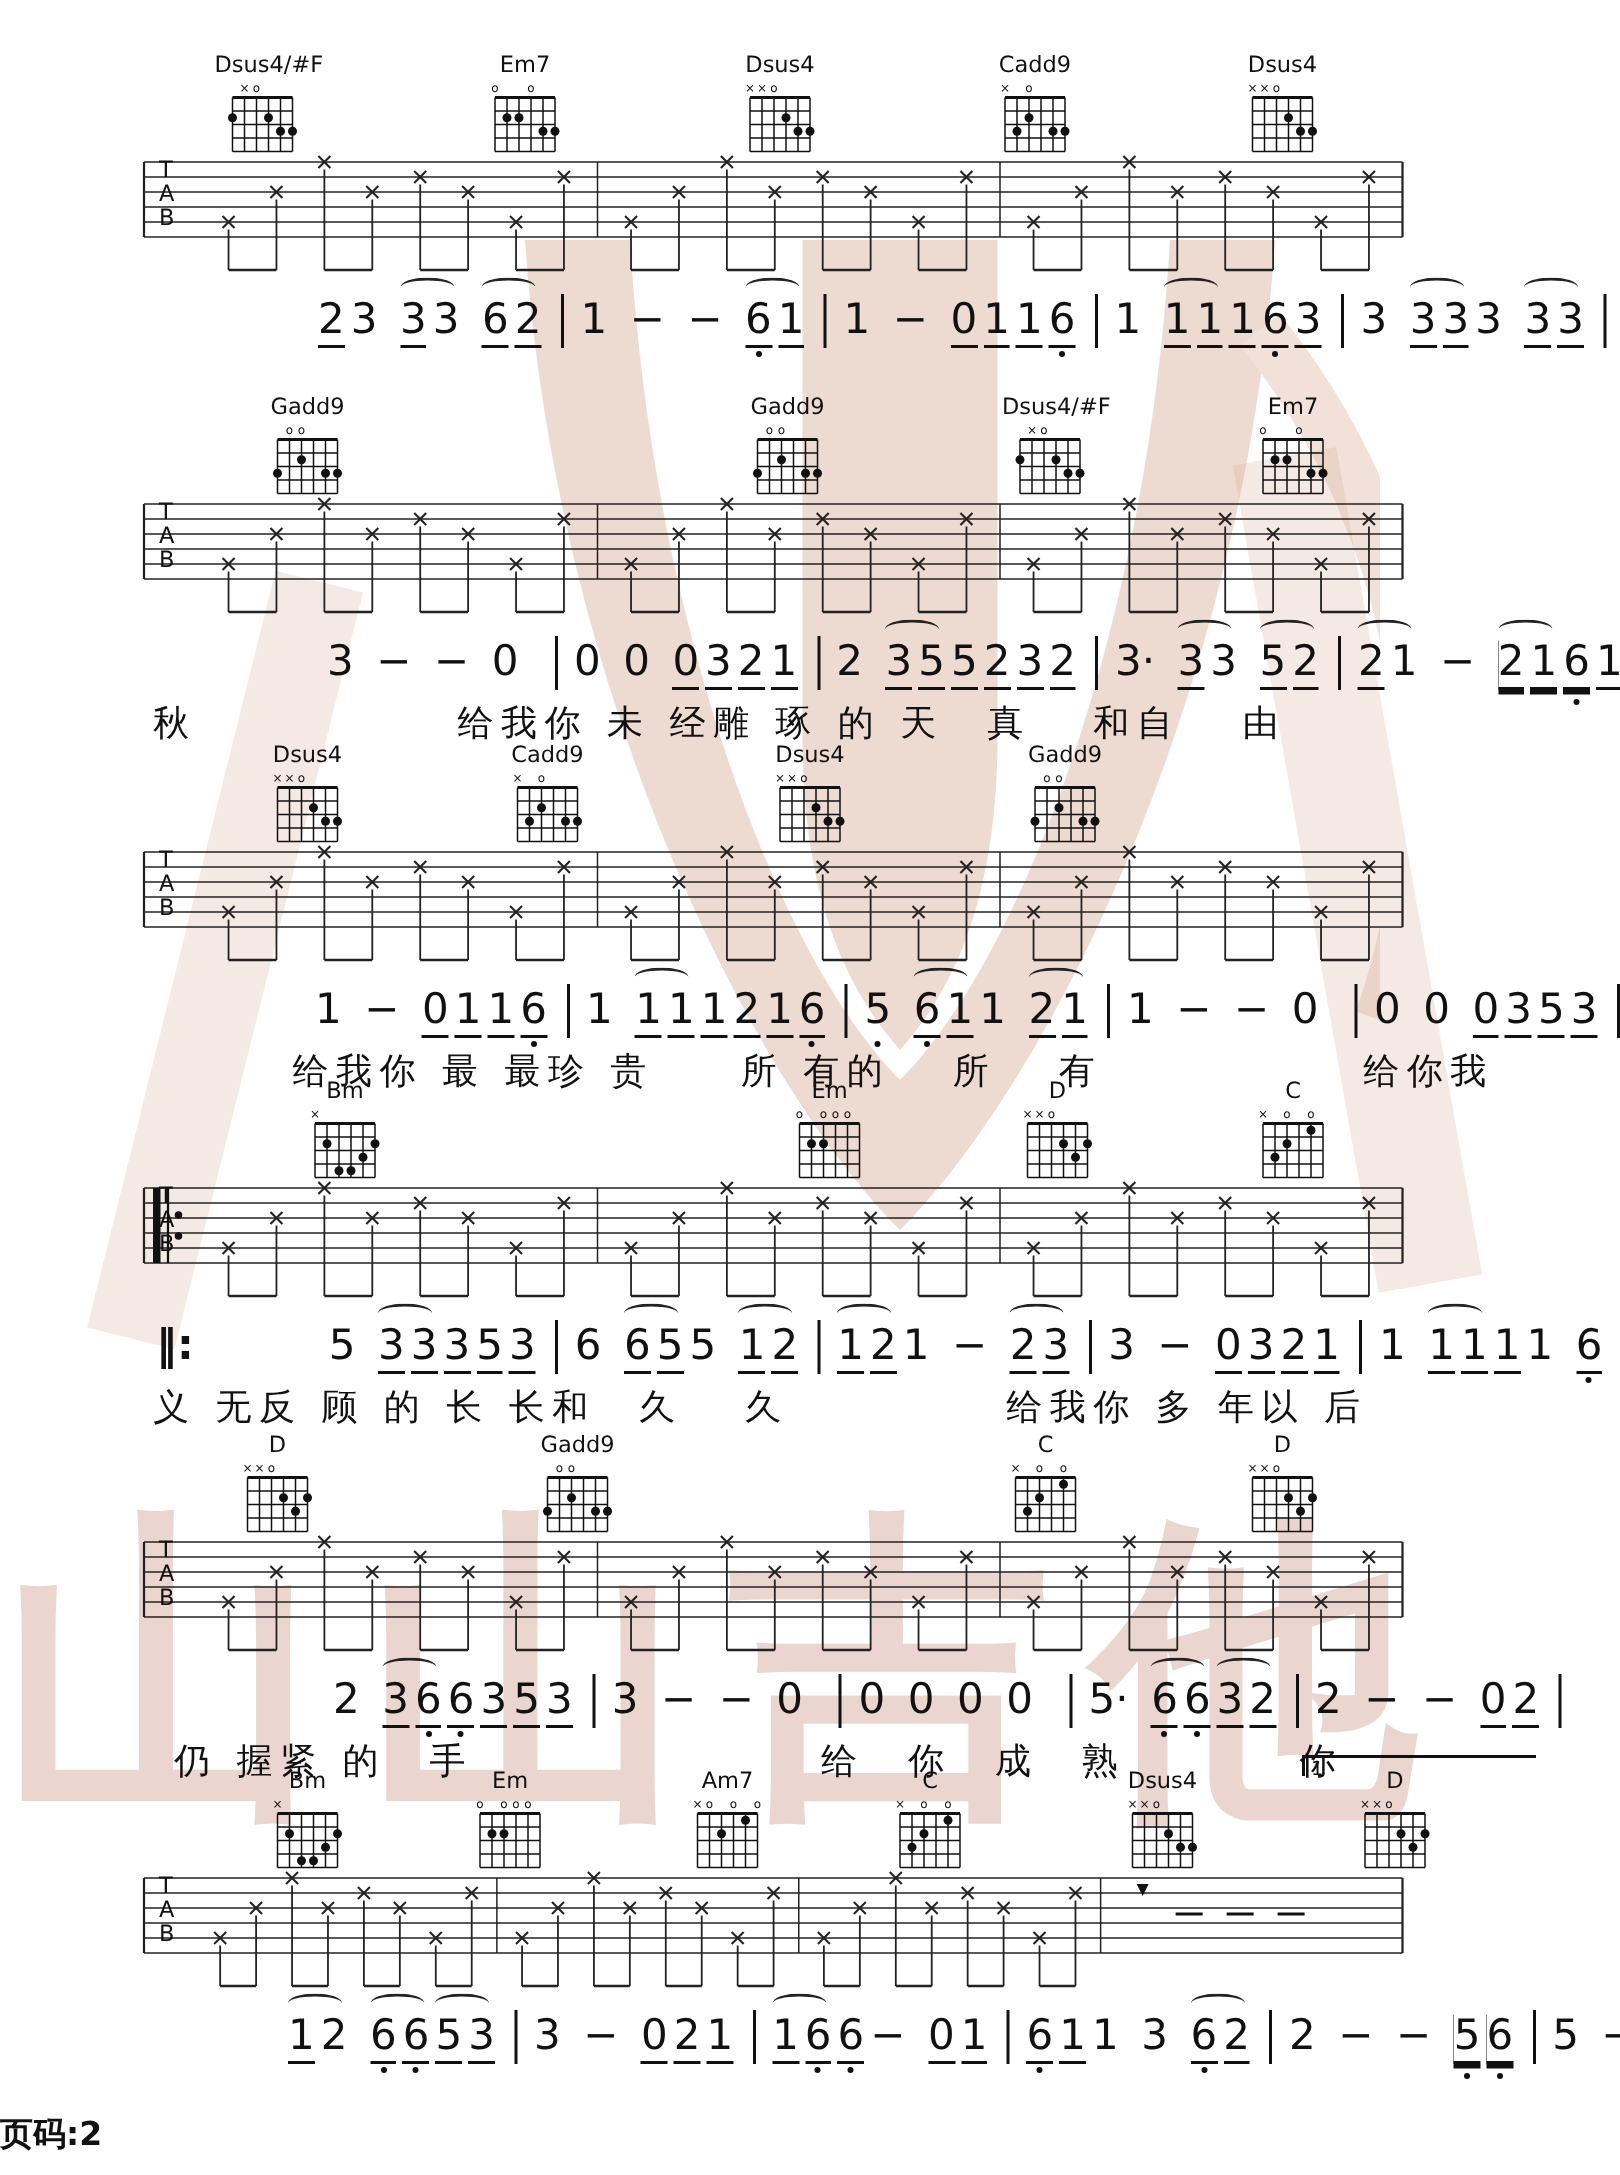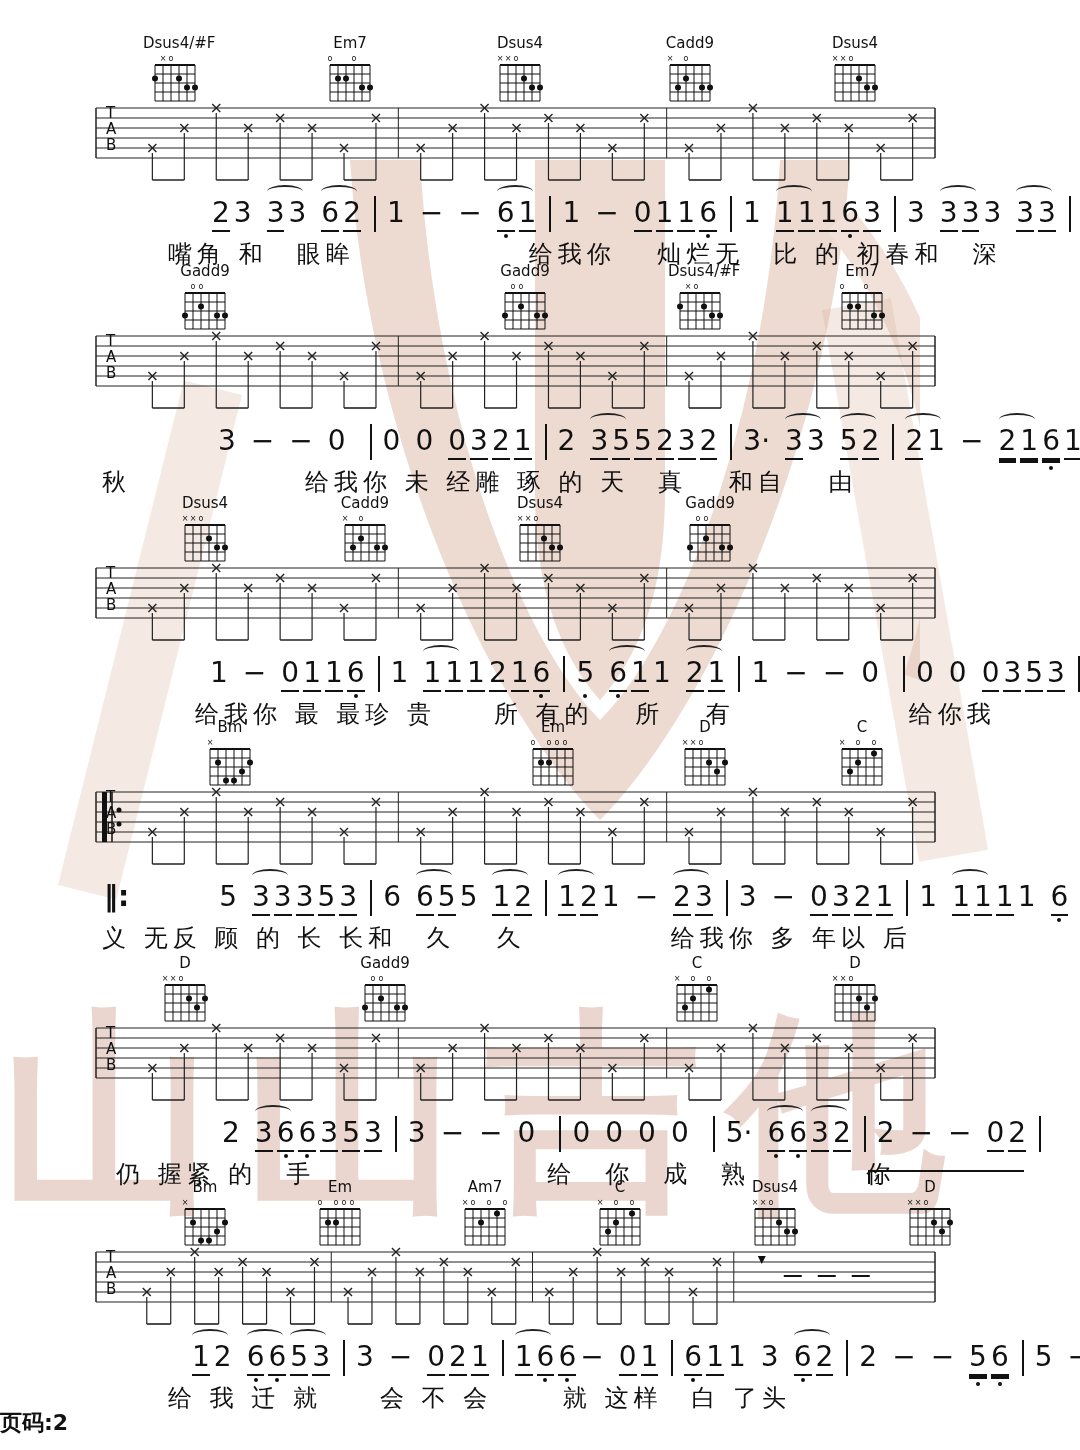--- a/index.html
+++ b/index.html
@@ -247,21 +247,20 @@
             <line x1="816.8055555555554" y1="80" x2="848.75" y2="80" stroke="#222" stroke-width="1.6"></line>
             <line x1="876.6944444444443" y1="44" x2="884.6944444444443" y2="52" stroke="#222" stroke-width="1.4"></line>
             <line x1="876.6944444444443" y1="52" x2="884.6944444444443" y2="44" stroke="#222" stroke-width="1.4"></line>
             <line x1="880.6944444444443" y1="53" x2="880.6944444444443" y2="80" stroke="#222" stroke-width="1.2"></line>
             <line x1="908.6388888888888" y1="14" x2="916.6388888888888" y2="22" stroke="#222" stroke-width="1.4"></line>
             <line x1="908.6388888888888" y1="22" x2="916.6388888888888" y2="14" stroke="#222" stroke-width="1.4"></line>
             <line x1="912.6388888888888" y1="23" x2="912.6388888888888" y2="80" stroke="#222" stroke-width="1.2"></line>
             <line x1="880.6944444444443" y1="80" x2="912.6388888888888" y2="80" stroke="#222" stroke-width="1.6"></line>
           </svg></div>
         <div class="melody" style="padding-left: 172px;"><span class="tok u">2</span><span class="tok">3</span><span class="tok u a">3</span><span class="tok">3</span><span class="tok u a">6</span><span class="tok u">2</span><span class="bar"></span><span class="tok">1</span><span class="tok dash">−</span><span class="tok dash">−</span><span class="tok u d a">6</span><span class="tok u">1</span><span class="bar"></span><span class="tok">1</span><span class="tok dash">−</span><span class="tok u">0</span><span class="tok u">1</span><span class="tok u">1</span><span class="tok u d">6</span><span class="bar"></span><span class="tok">1</span><span class="tok u a">1</span><span class="tok u">1</span><span class="tok u">1</span><span class="tok u d">6</span><span class="tok u">3</span><span class="bar"></span><span class="tok">3</span><span class="tok u a">3</span><span class="tok u">3</span><span class="tok">3</span><span class="tok u a">3</span><span class="tok u">3</span><span class="bar"></span></div>
-        <div class="lyrics" style="padding-left: 168px;">嘴角 和　眼眸　　　　　　给我你　 灿烂无　比 的 初春和　深</div>
       </div>
       <div class="system" style="top: 264px;">
         <div class="chord-row">
           <div class="chord" style="left: 173px;"><div class="cname">Gadd9</div><svg width="54" height="56" viewBox="0 0 54 56">
               <text x="15" y="10" font-size="8" text-anchor="middle" fill="#111">o</text>
               <text x="23" y="10" font-size="8" text-anchor="middle" fill="#111">o</text>
               <line x1="7" y1="14" x2="7" y2="50" stroke="#111" stroke-width="1"></line>
               <line x1="15" y1="14" x2="15" y2="50" stroke="#111" stroke-width="1"></line>
               <line x1="23" y1="14" x2="23" y2="50" stroke="#111" stroke-width="1"></line>
               <line x1="31" y1="14" x2="31" y2="50" stroke="#111" stroke-width="1"></line>
@@ -1199,19 +1198,18 @@
             <line x1="712.9791666666666" y1="22" x2="720.9791666666666" y2="14" stroke="#222" stroke-width="1.4"></line>
             <line x1="716.9791666666666" y1="23" x2="716.9791666666666" y2="80" stroke="#222" stroke-width="1.2"></line>
             <line x1="693.0208333333333" y1="80" x2="716.9791666666666" y2="80" stroke="#222" stroke-width="1.6"></line>
             <line x1="733.75" y1="8" x2="733.75" y2="58" stroke="#222" stroke-width="1"></line>
             <path d="M757.75,12 l8,0 l-4,8 z" fill="#111"></path>
             <line x1="783.75" y1="32" x2="801.75" y2="32" stroke="#111" stroke-width="2"></line>
             <line x1="817.75" y1="32" x2="835.75" y2="32" stroke="#111" stroke-width="2"></line>
             <line x1="851.75" y1="32" x2="869.75" y2="32" stroke="#111" stroke-width="2"></line>
           </svg></div>
         <div class="melody" style="padding-left: 152px;"><span class="tok u a">1</span><span class="tok">2</span><span class="tok u d a">6</span><span class="tok u d">6</span><span class="tok u a">5</span><span class="tok u">3</span><span class="bar"></span><span class="tok">3</span><span class="tok dash">−</span><span class="tok u">0</span><span class="tok u">2</span><span class="tok u">1</span><span class="bar"></span><span class="tok u a">1</span><span class="tok u d">6</span><span class="tok u d">6</span><span class="tok dash">−</span><span class="tok u">0</span><span class="tok u">1</span><span class="bar"></span><span class="tok u d">6</span><span class="tok u">1</span><span class="tok">1</span><span class="tok">3</span><span class="tok u d a">6</span><span class="tok u">2</span><span class="bar"></span><span class="tok">2</span><span class="tok dash">−</span><span class="tok dash">−</span><span class="tok uu d">5</span><span class="tok uu d">6</span><span class="bar"></span><span class="tok">5</span><span class="tok dash">−</span><span class="tok dash">−</span></div>
-        <div class="lyrics" style="padding-left: 168px;">给 我 迁 就　　会 不 会　　 就 这样　白 了头</div>
       </div>
     </div>
 
   <div class="footer">页码:2</div>
 <div class="volta" style="left: 868px; top: 1170px; width: 150px;">1</div>
   </div>
 
 </body></html>

